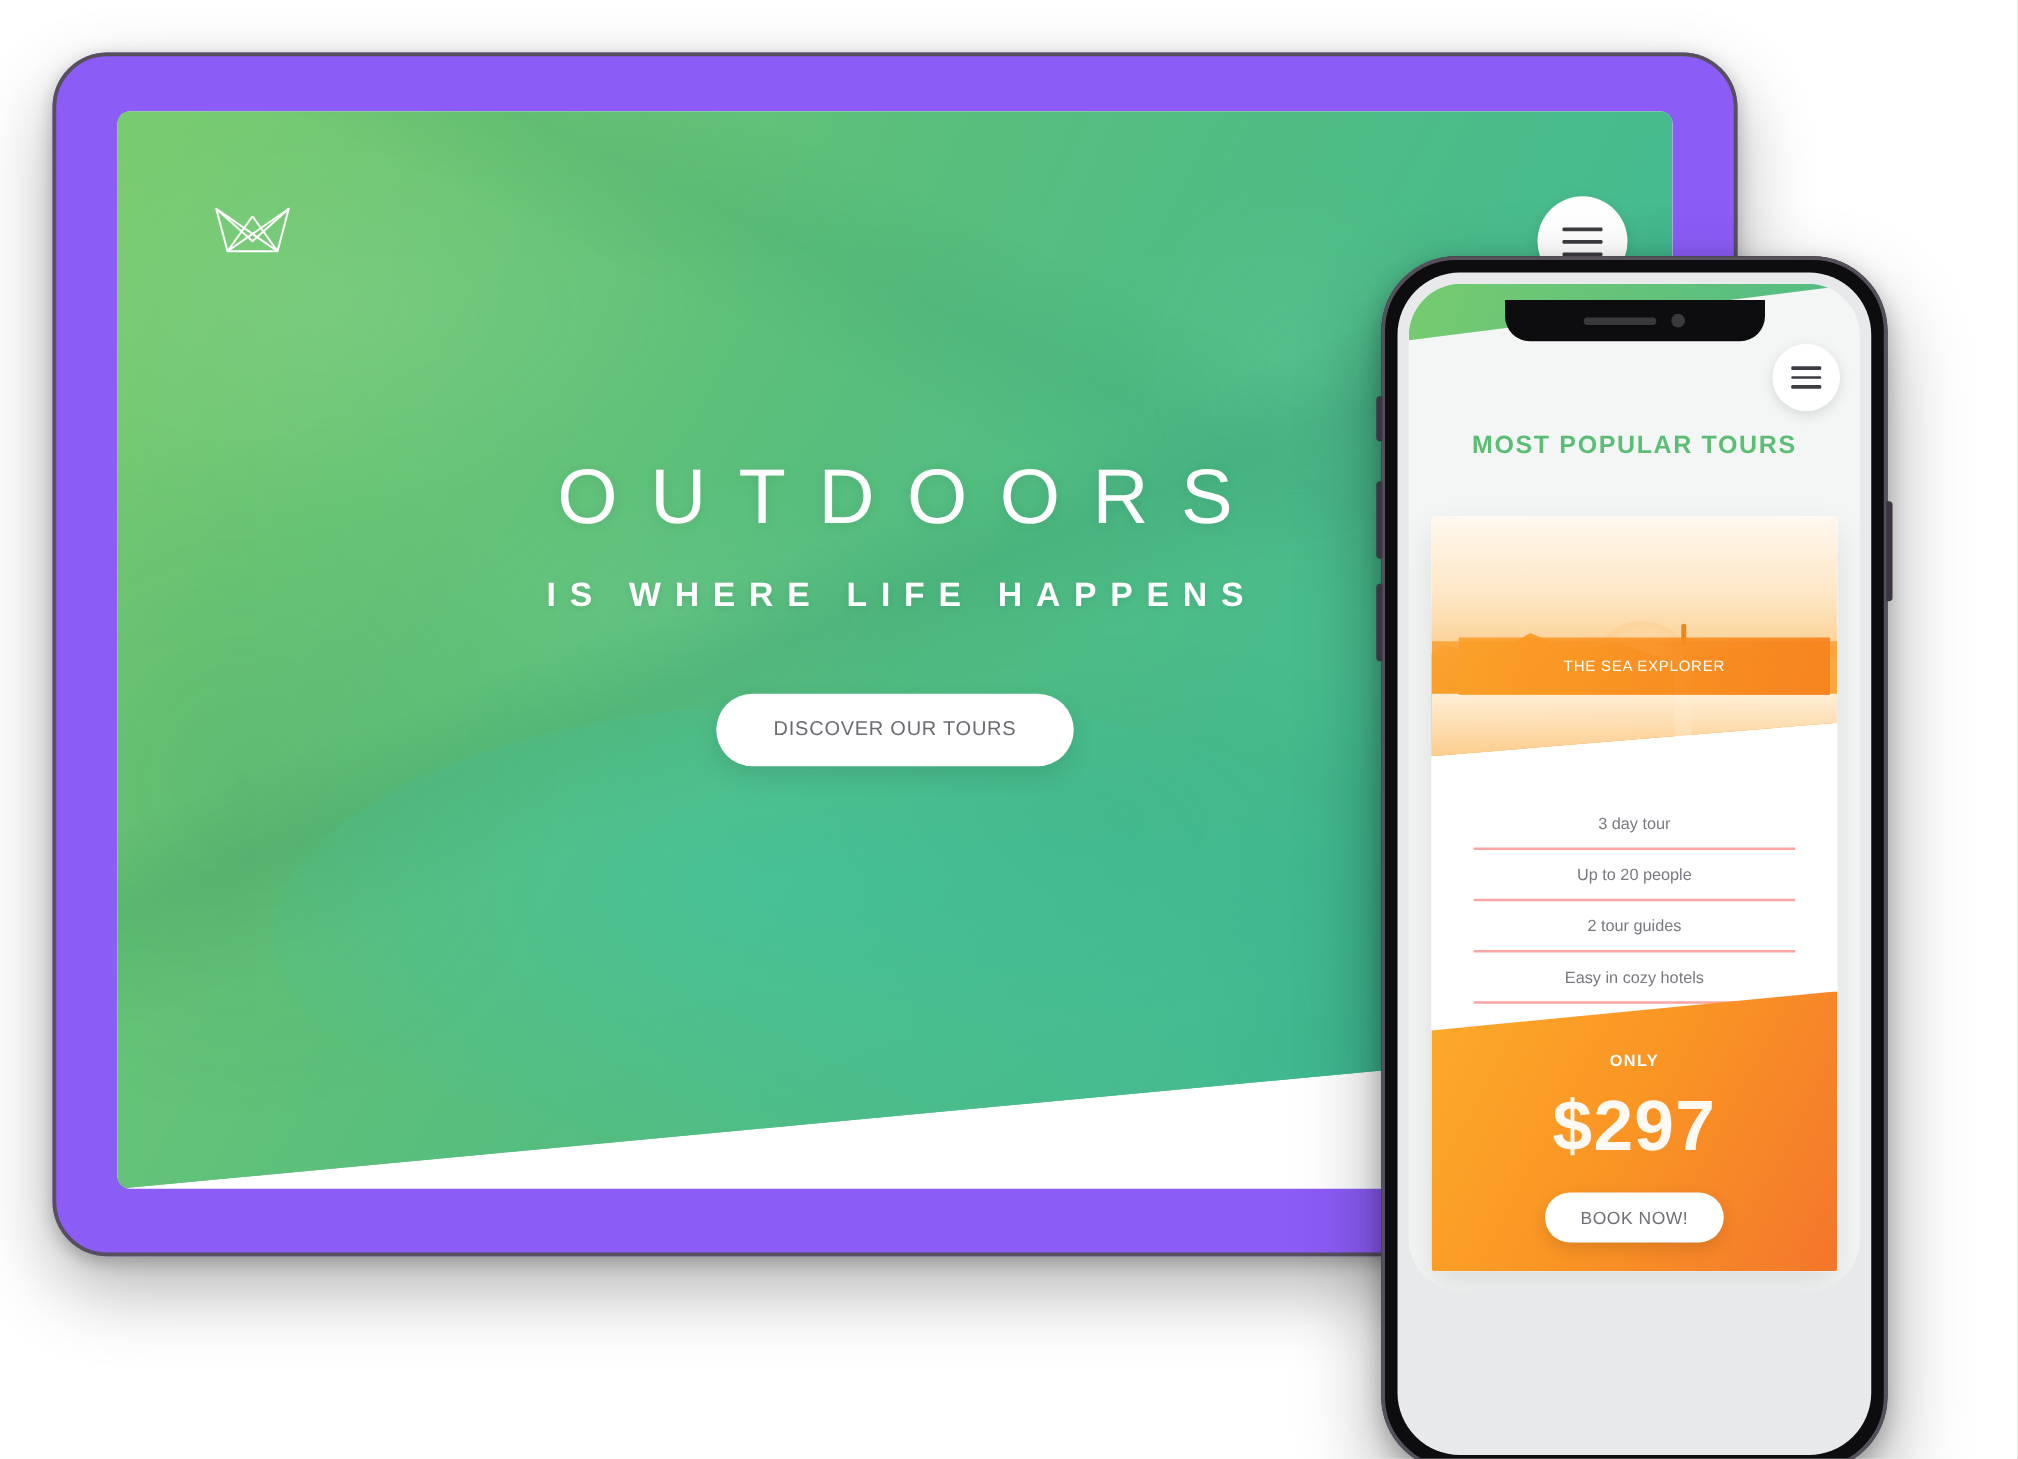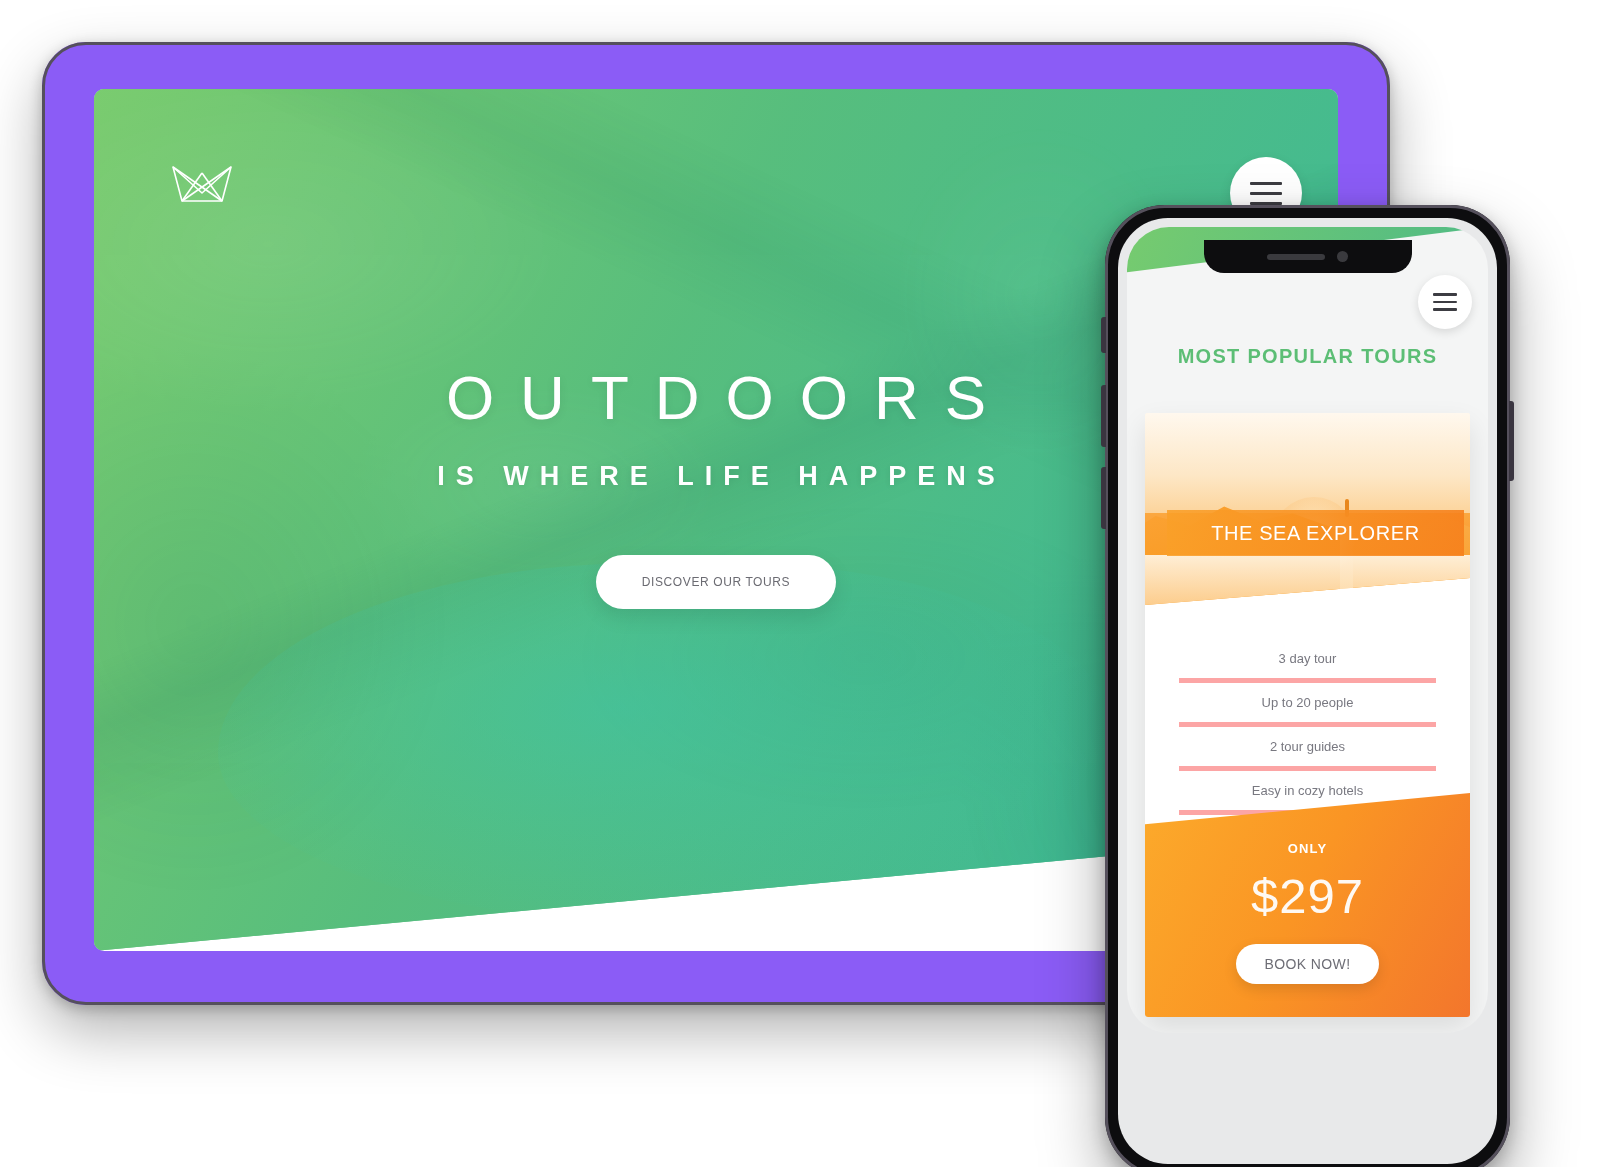--- a/index.html
+++ b/index.html
@@ -158,21 +158,21 @@
     text-shadow: 0 1px 6px rgba(0,0,0,0.08);
   }
   .hero-cta {
     display: inline-block;
     margin-top: 63px;
     background: #ffffff;
     color: #6b6b72;
     border: none;
     border-radius: 100px;
     padding: 20px 46px;
-    font-size: 12px;
+    font-size: 16px;
     letter-spacing: 0.6px;
     font-family: "Liberation Sans", sans-serif;
     cursor: pointer;
     box-shadow: 0 8px 20px rgba(0,0,0,0.10);
   }
 
   
   .phone {
     position: absolute;
     left: 1105px;
@@ -364,35 +364,35 @@
     position: absolute;
     left: 22px;
     right: 6px;
     top: 97px;
     height: 46px;
     display: flex;
     align-items: center;
     justify-content: center;
     background: linear-gradient(100deg, rgba(250,160,40,0.88), rgba(246,128,28,0.90));
     color: #ffffff;
-    font-size: 20px;
+    font-size: 12px;
     letter-spacing: 0.6px;
     font-weight: 400;
     z-index: 4;
   }
 
   .card-features {
     padding: 34px 34px 0 34px;
   }
   .feature-row {
     text-align: center;
     font-size: 13px;
     color: #787880;
     padding: 12px 0;
-    border-bottom: 5px solid #fca5a5;
+    border-bottom: 2px solid #fca5a5;
   }
   .feature-row:last-child { border-bottom: none; }
 
   .card-price {
     position: absolute;
     left: 0; right: 0; bottom: 0;
     height: 224px;
     background: linear-gradient(118deg, #fcaa2b 0%, #fa9524 48%, #f3762c 100%);
     clip-path: polygon(0 14%, 100% 0, 100% 100%, 0 100%);
     text-align: center;
@@ -400,22 +400,22 @@
   .price-only {
     margin-top: 48px;
     color: #ffffff;
     font-size: 13px;
     font-weight: 700;
     letter-spacing: 1.1px;
   }
   .price-amount {
     margin-top: 12px;
     color: #ffffff;
-    font-size: 49px;
-    font-weight: 400;
+    font-size: 57px;
+    font-weight: 700;
     letter-spacing: 1px;
     opacity: 0.95;
   }
   .book-btn {
     margin-top: 20px;
     background: #ffffff;
     color: #6e6e76;
     border: none;
     border-radius: 100px;
     padding: 12px 28px;

